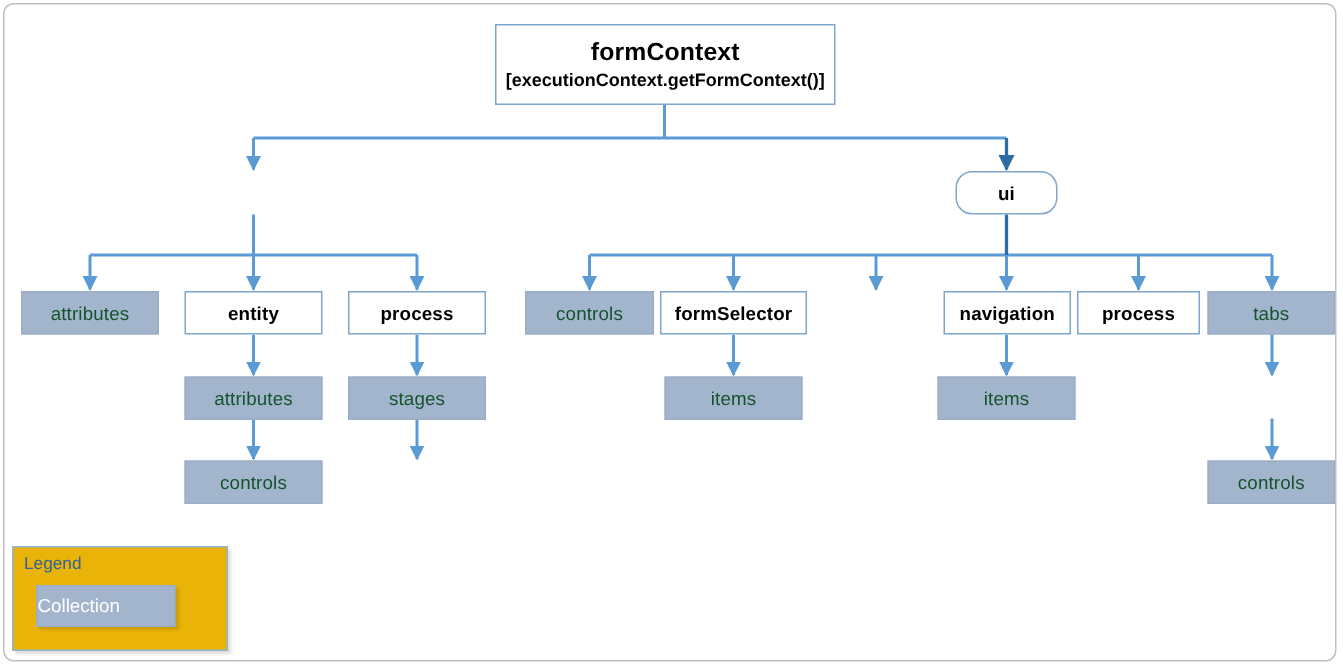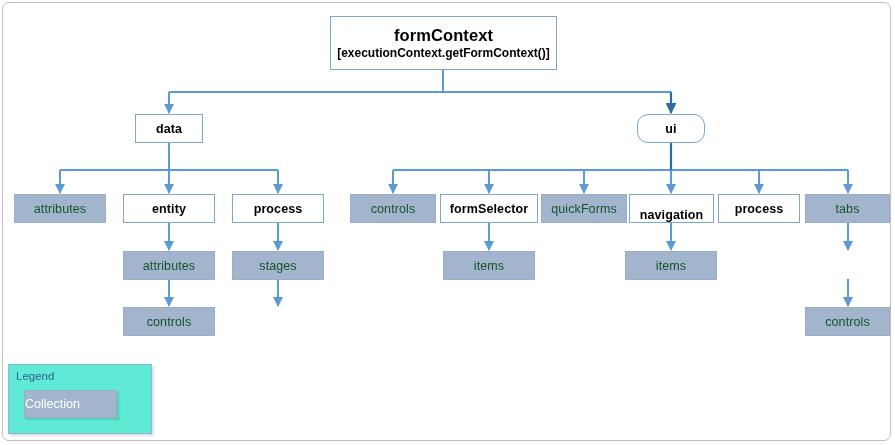--- a/index.html
+++ b/index.html
@@ -81,21 +81,21 @@
     font-weight: bold;
     color: #000000;
     text-align: right;
   }
   #legend {
     position: absolute;
     left: 8px;
     top: 364px;
     width: 144px;
     height: 70px;
-    background: #5eead4;
+    background: #eab308;
     border: 1px solid #8eb4da;
     box-sizing: border-box;
     box-shadow: 2px 2px 2px rgba(0,0,0,0.13);
   }
   #legend .legend-title {
     position: absolute;
     left: 7px;
     top: 5px;
     font-size: 11.5px;
     color: #2f6399;
@@ -171,23 +171,20 @@
       <path d="M 671 92 L 671 113" marker-end="url(#arrowdark)"></path>
       <path d="M 671 143 L 671 170"></path>
     </g>
   </svg>
 
   <div class="node" id="node-root">
     <div class="title">formContext</div>
     <div class="subtitle">[executionContext.getFormContext()]</div>
   </div>
 
-  <div class="node plain" style="left:135px; top:114px; width:68px; height:29px;">
-    <div class="title">data</div>
-  </div>
   <div class="node plain" style="left:637px; top:114px; width:68px; height:29px;border-radius:11px;">
     <div class="title">ui</div>
   </div>
 
   <div class="node collection" style="left:14px; top:194px; width:92px; height:29px;">
     <div class="title">attributes</div>
   </div>
   <div class="node plain" style="left:123px; top:194px; width:92px; height:29px;">
     <div class="title">entity</div>
   </div>
@@ -205,24 +202,21 @@
   <div class="node collection" style="left:232px; top:251px; width:92px; height:29px;">
     <div class="title">stages</div>
   </div>
 
   <div class="node collection" style="left:350px; top:194px; width:86px; height:29px;">
     <div class="title">controls</div>
   </div>
   <div class="node plain" style="left:440px; top:194px; width:98px; height:29px;">
     <div class="title">formSelector</div>
   </div>
-  <div class="node collection" style="left:541px; top:194px; width:86px; height:29px;">
-    <div class="title">quickForms</div>
-  </div>
-  <div class="node plain" style="left:629px; top:194px; width:85px; height:29px;justify-content:flex-end;">
+  <div class="node plain" style="left:629px; top:194px; width:85px; height:29px;">
     <div class="title">navigation</div>
   </div>
   <div class="node plain" style="left:718px; top:194px; width:82px; height:29px;">
     <div class="title">process</div>
   </div>
   <div class="node collection" style="left:805px; top:194px; width:85px; height:29px;">
     <div class="title">tabs</div>
   </div>
 
   <div class="node collection" style="left:443px; top:251px; width:92px; height:29px;">

